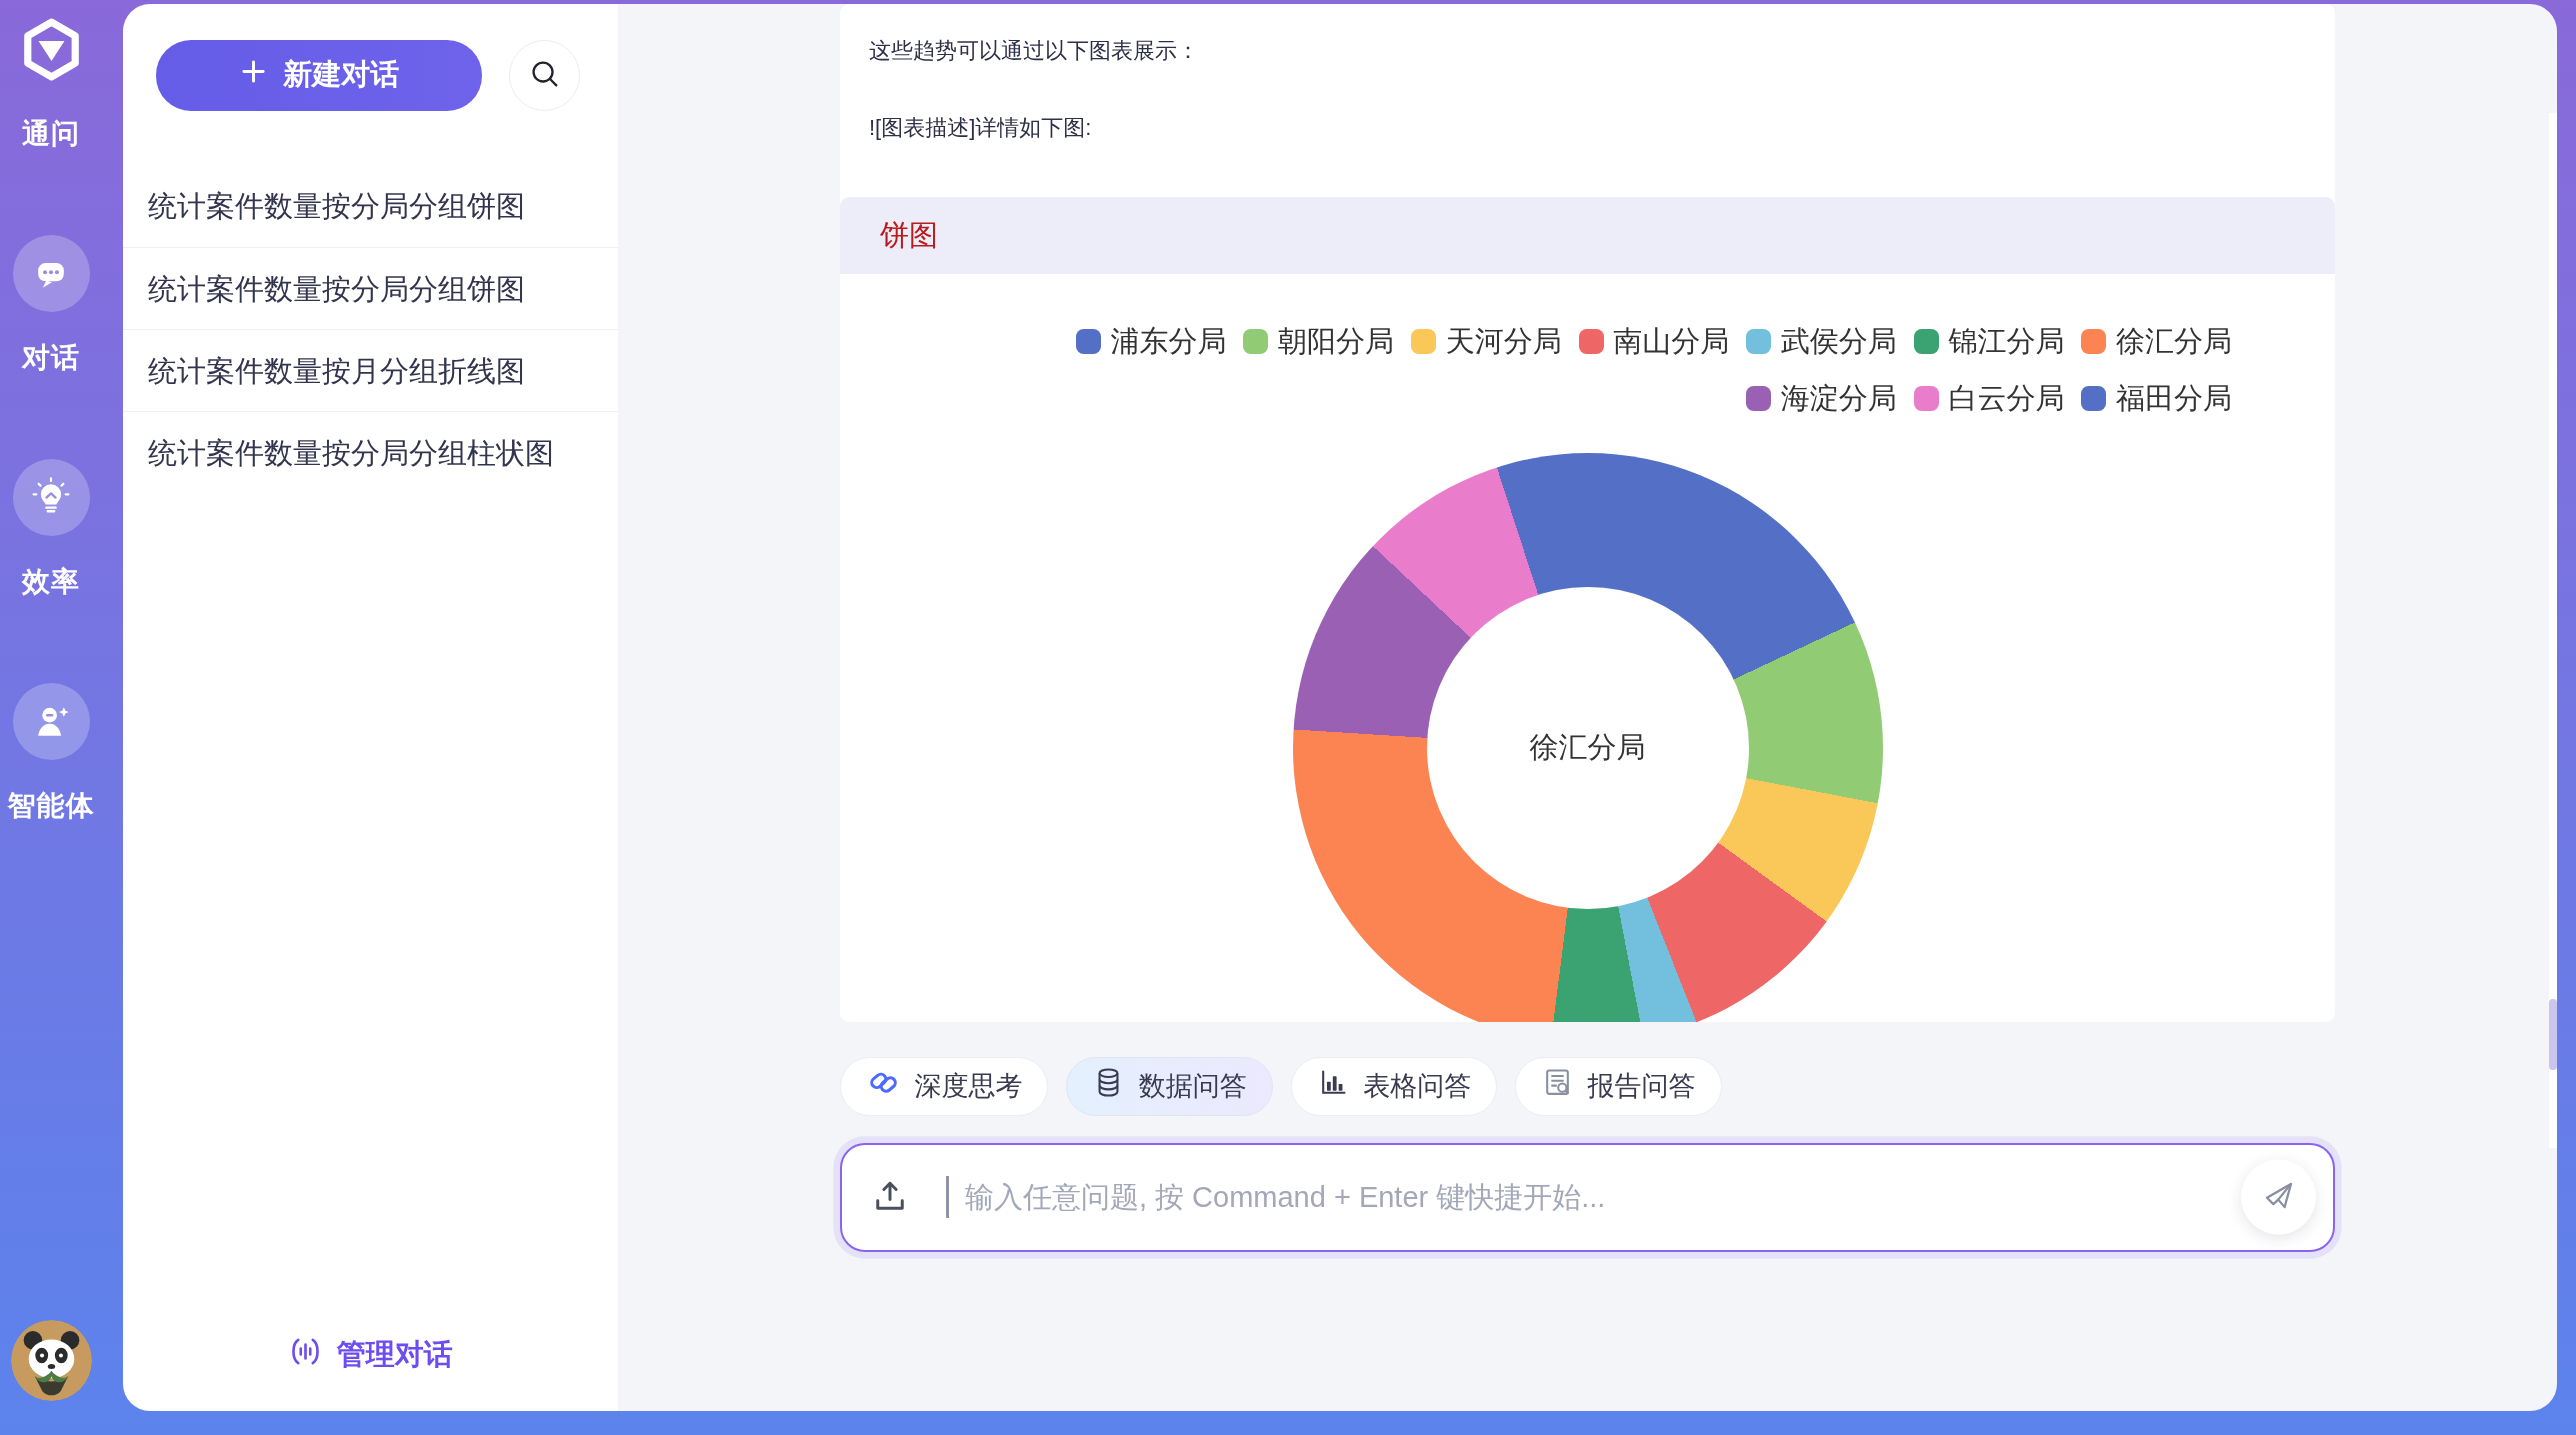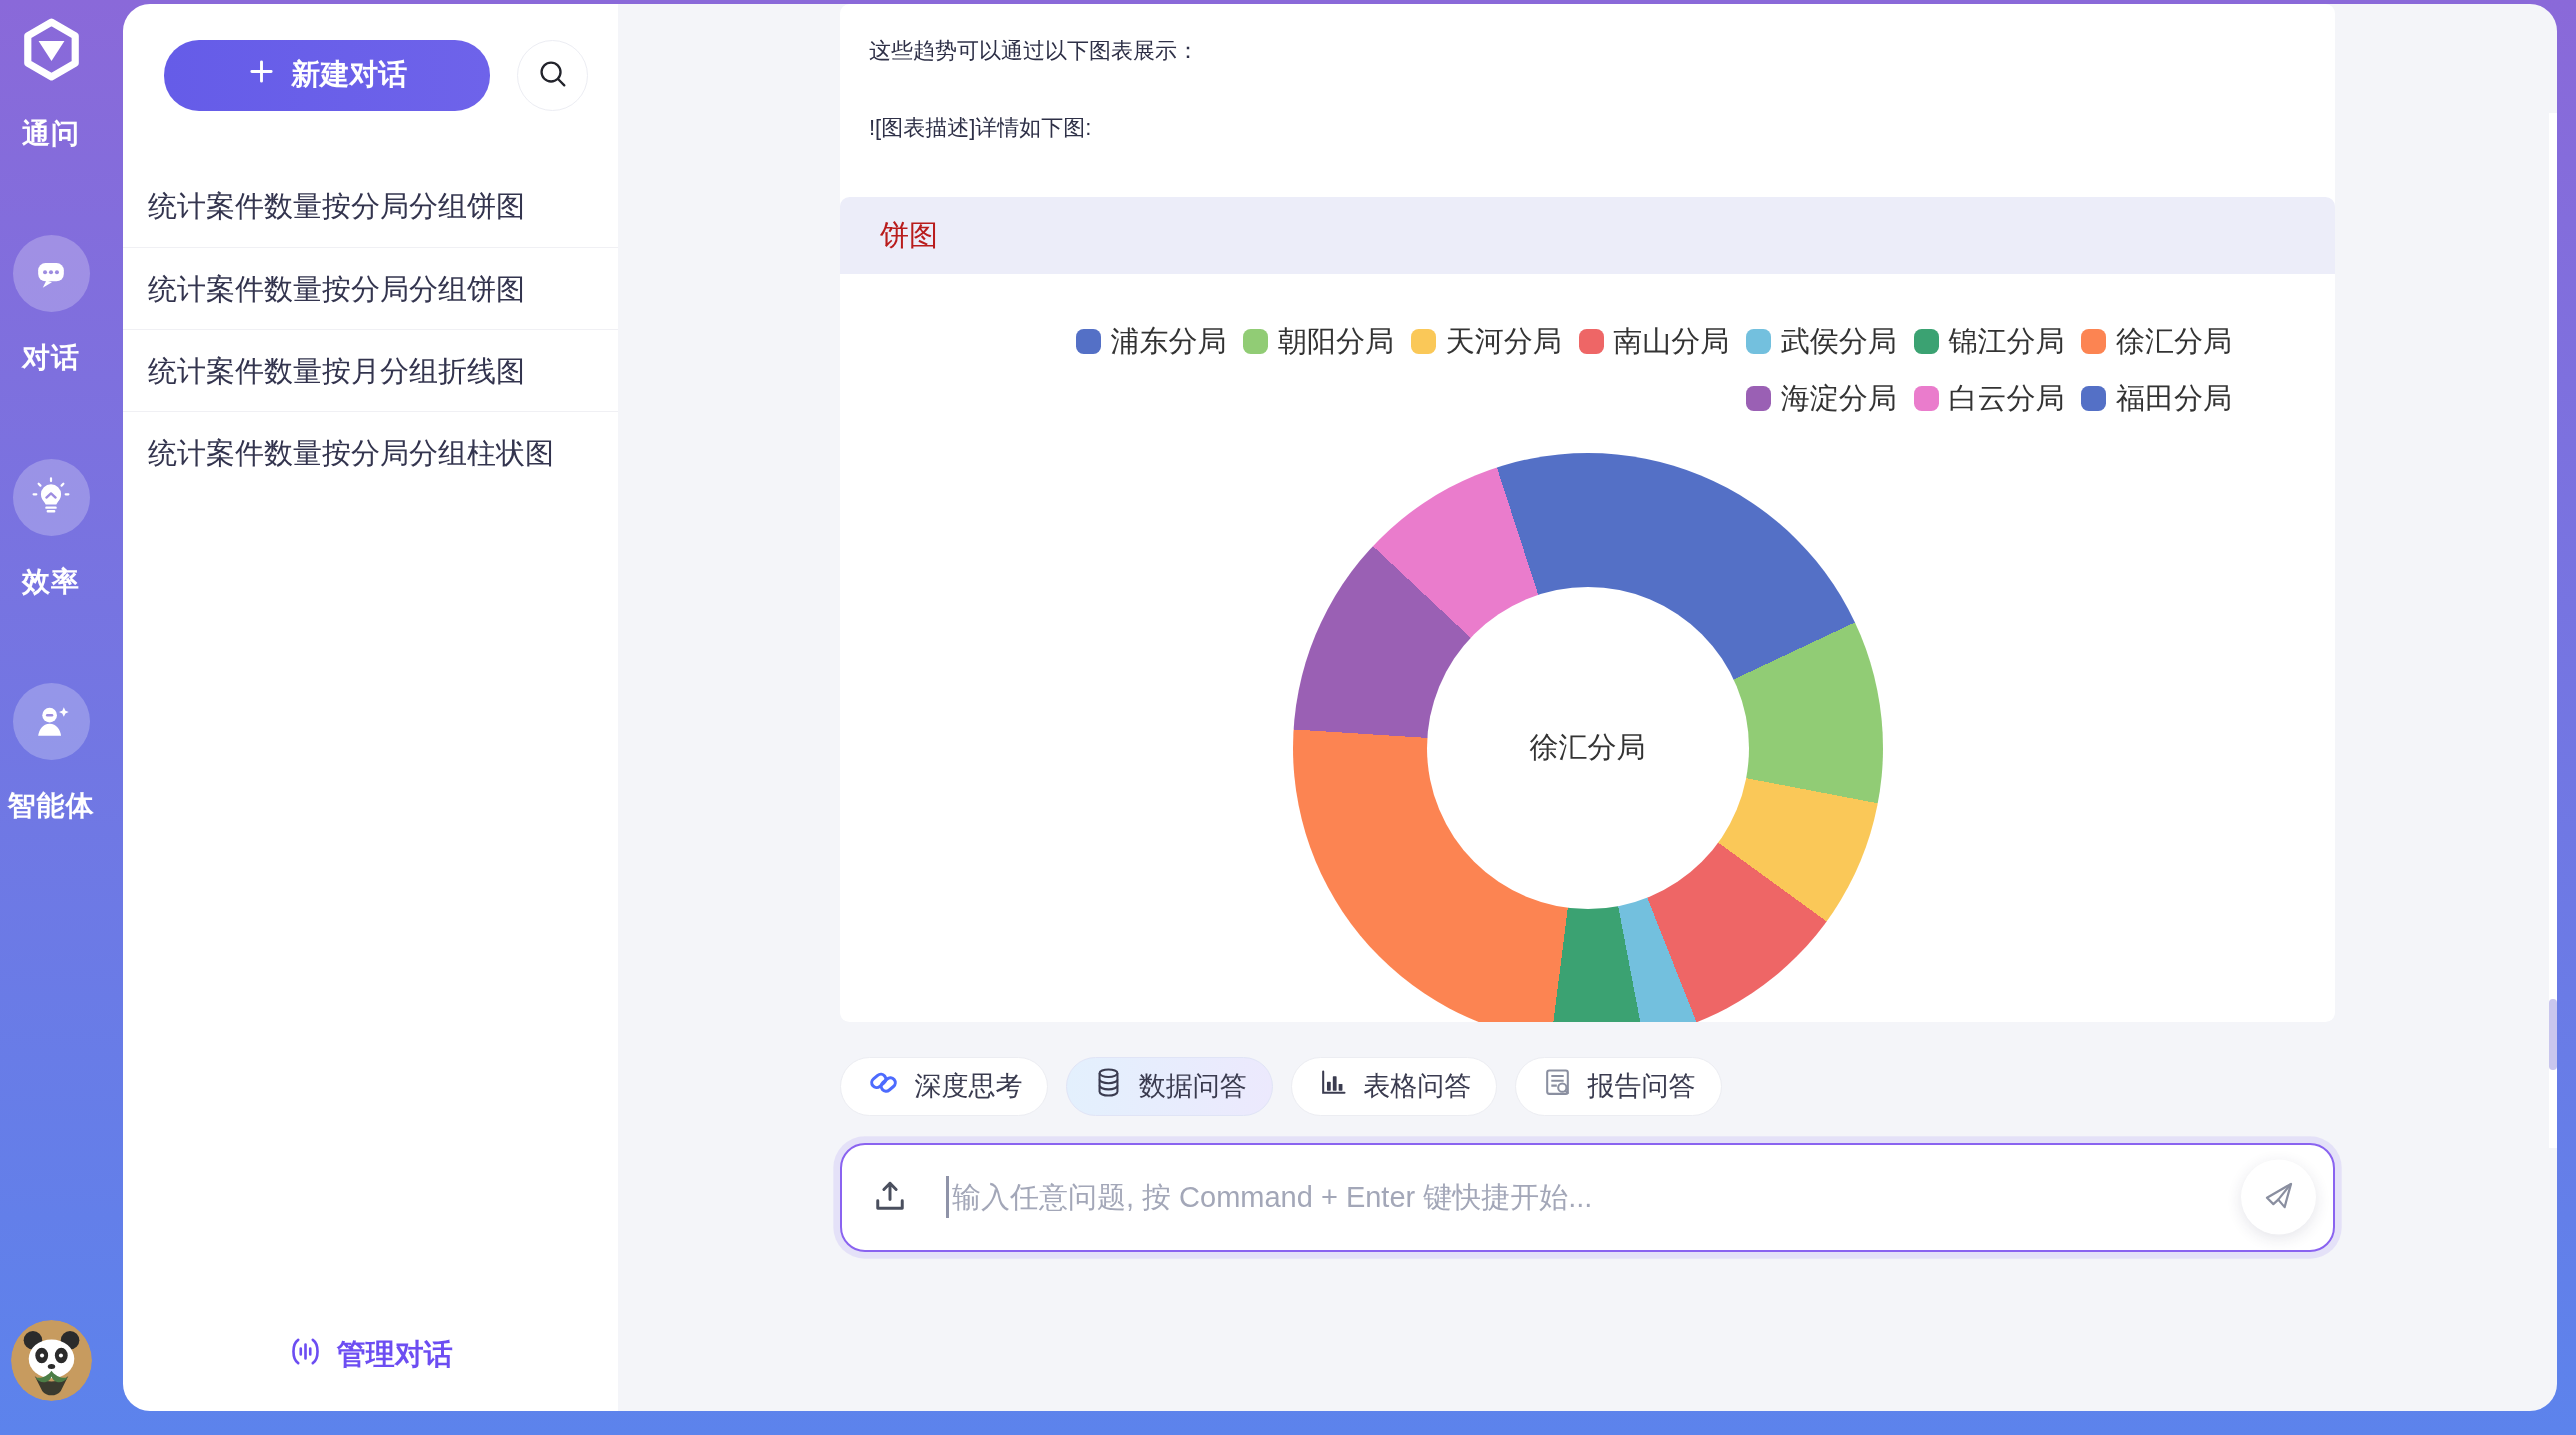--- a/index.html
+++ b/index.html
@@ -22,21 +22,21 @@
   .rail-item{display:flex;flex-direction:column;align-items:center;cursor:pointer;}
   .rail-item .bubble{width:77px;height:77px;border-radius:50%;background:rgba(255,255,255,.24);display:flex;align-items:center;justify-content:center;}
   .rail-item:nth-of-type(2){margin-top:107px;}
   .rail-item + .rail-item{margin-top:82px;}
   .rail-item .rail-label{margin-top:27px;}
   .rail-avatar{position:absolute;bottom:35px;width:81px;height:81px;border-radius:50%;overflow:hidden;cursor:pointer;}
   
   .app{position:absolute;left:123px;top:3.8px;right:19px;bottom:25px;border-radius:27px;overflow:hidden;display:flex;}
   
   .sidebar{width:495px;background:#fff;position:relative;flex:none;}
-  .sb-top{padding:36px 0 0 33px;display:flex;align-items:center;gap:27px;margin-left:8px;}
+  .sb-top{padding:36px 0 0 33px;display:flex;align-items:center;gap:27px;}
   .new-chat{width:326px;height:71px;border-radius:35px;background:linear-gradient(90deg,#655CE8,#6E63EA);
     color:#fff;font-size:29px;font-weight:600;display:flex;align-items:center;justify-content:center;gap:15.3px;cursor:pointer;border:none;}
   .search-btn{width:71px;height:71px;border-radius:50%;background:#fff;border:1.9px solid #ECEDF3;display:flex;align-items:center;justify-content:center;cursor:pointer;}
   .conv-list{margin-top:54px;}
   .conv-item{height:82px;line-height:82px;padding:0 25px;font-size:29px;color:#33344E;white-space:nowrap;overflow:hidden;cursor:pointer;}
   .conv-item:not(:first-child){border-top:1.9px solid #F0F0F4;}
   .manage-row{position:absolute;bottom:35px;left:0;right:0;display:flex;align-items:center;justify-content:center;gap:13.4px;
     color:var(--manage);font-size:29px;font-weight:700;cursor:pointer;}
   
   .main{flex:1;background:var(--main-bg);position:relative;overflow:hidden;}
@@ -59,21 +59,21 @@
   
   .toolbar{width:1495px;margin:35px auto 0;display:flex;gap:18px;}
   .pill{height:59px;border-radius:30px;background:#fff;border:1px solid #ECEDF2;display:flex;align-items:center;gap:13.4px;
     padding:0 25px;font-size:27px;color:#3A3B4F;cursor:pointer;}
   .pill.selected{background:linear-gradient(90deg,#E3F0FD,#ECE9FD);border-color:#E0E4F6;}
   
   .input-bar{width:1495px;margin:27px auto 0;height:109px;border-radius:25px;background:#fff;
     border:2.9px solid var(--input-border);box-shadow:0 0 0 6.7px rgba(151,124,244,.16);
     display:flex;align-items:center;padding:0 27px;position:relative;}
   .caret{width:2.9px;height:42px;background:#8F93A8;margin-left:35px;flex:none;}
-  .prompt-input{flex:1;border:none;outline:none;font-size:29px;color:#1d4ed8;margin-left:3px;background:transparent;
+  .prompt-input{flex:1;border:none;outline:none;font-size:29px;color:#1d4ed8;margin-left:16px;background:transparent;
     font-family:"Liberation Sans","DejaVu Sans",sans-serif;}
   .prompt-input::placeholder{color:#A3A7B8;}
   .send-btn{position:absolute;right:17px;top:50%;transform:translateY(-50%);width:75px;height:75px;border-radius:50%;
     background:#fff;border:none;box-shadow:0 3.8px 15.3px rgba(40,40,80,.12);display:flex;align-items:center;justify-content:center;cursor:pointer;}
   
   .scroll-track{position:absolute;right:0;top:109px;width:7.7px;height:1035px;background:#fff;}
   .scroll-thumb{position:absolute;top:886px;left:0;width:7.7px;height:71px;border-radius:3.8px;background:var(--scroll-thumb);cursor:pointer;}
 </style>
 </head>
 <body>

